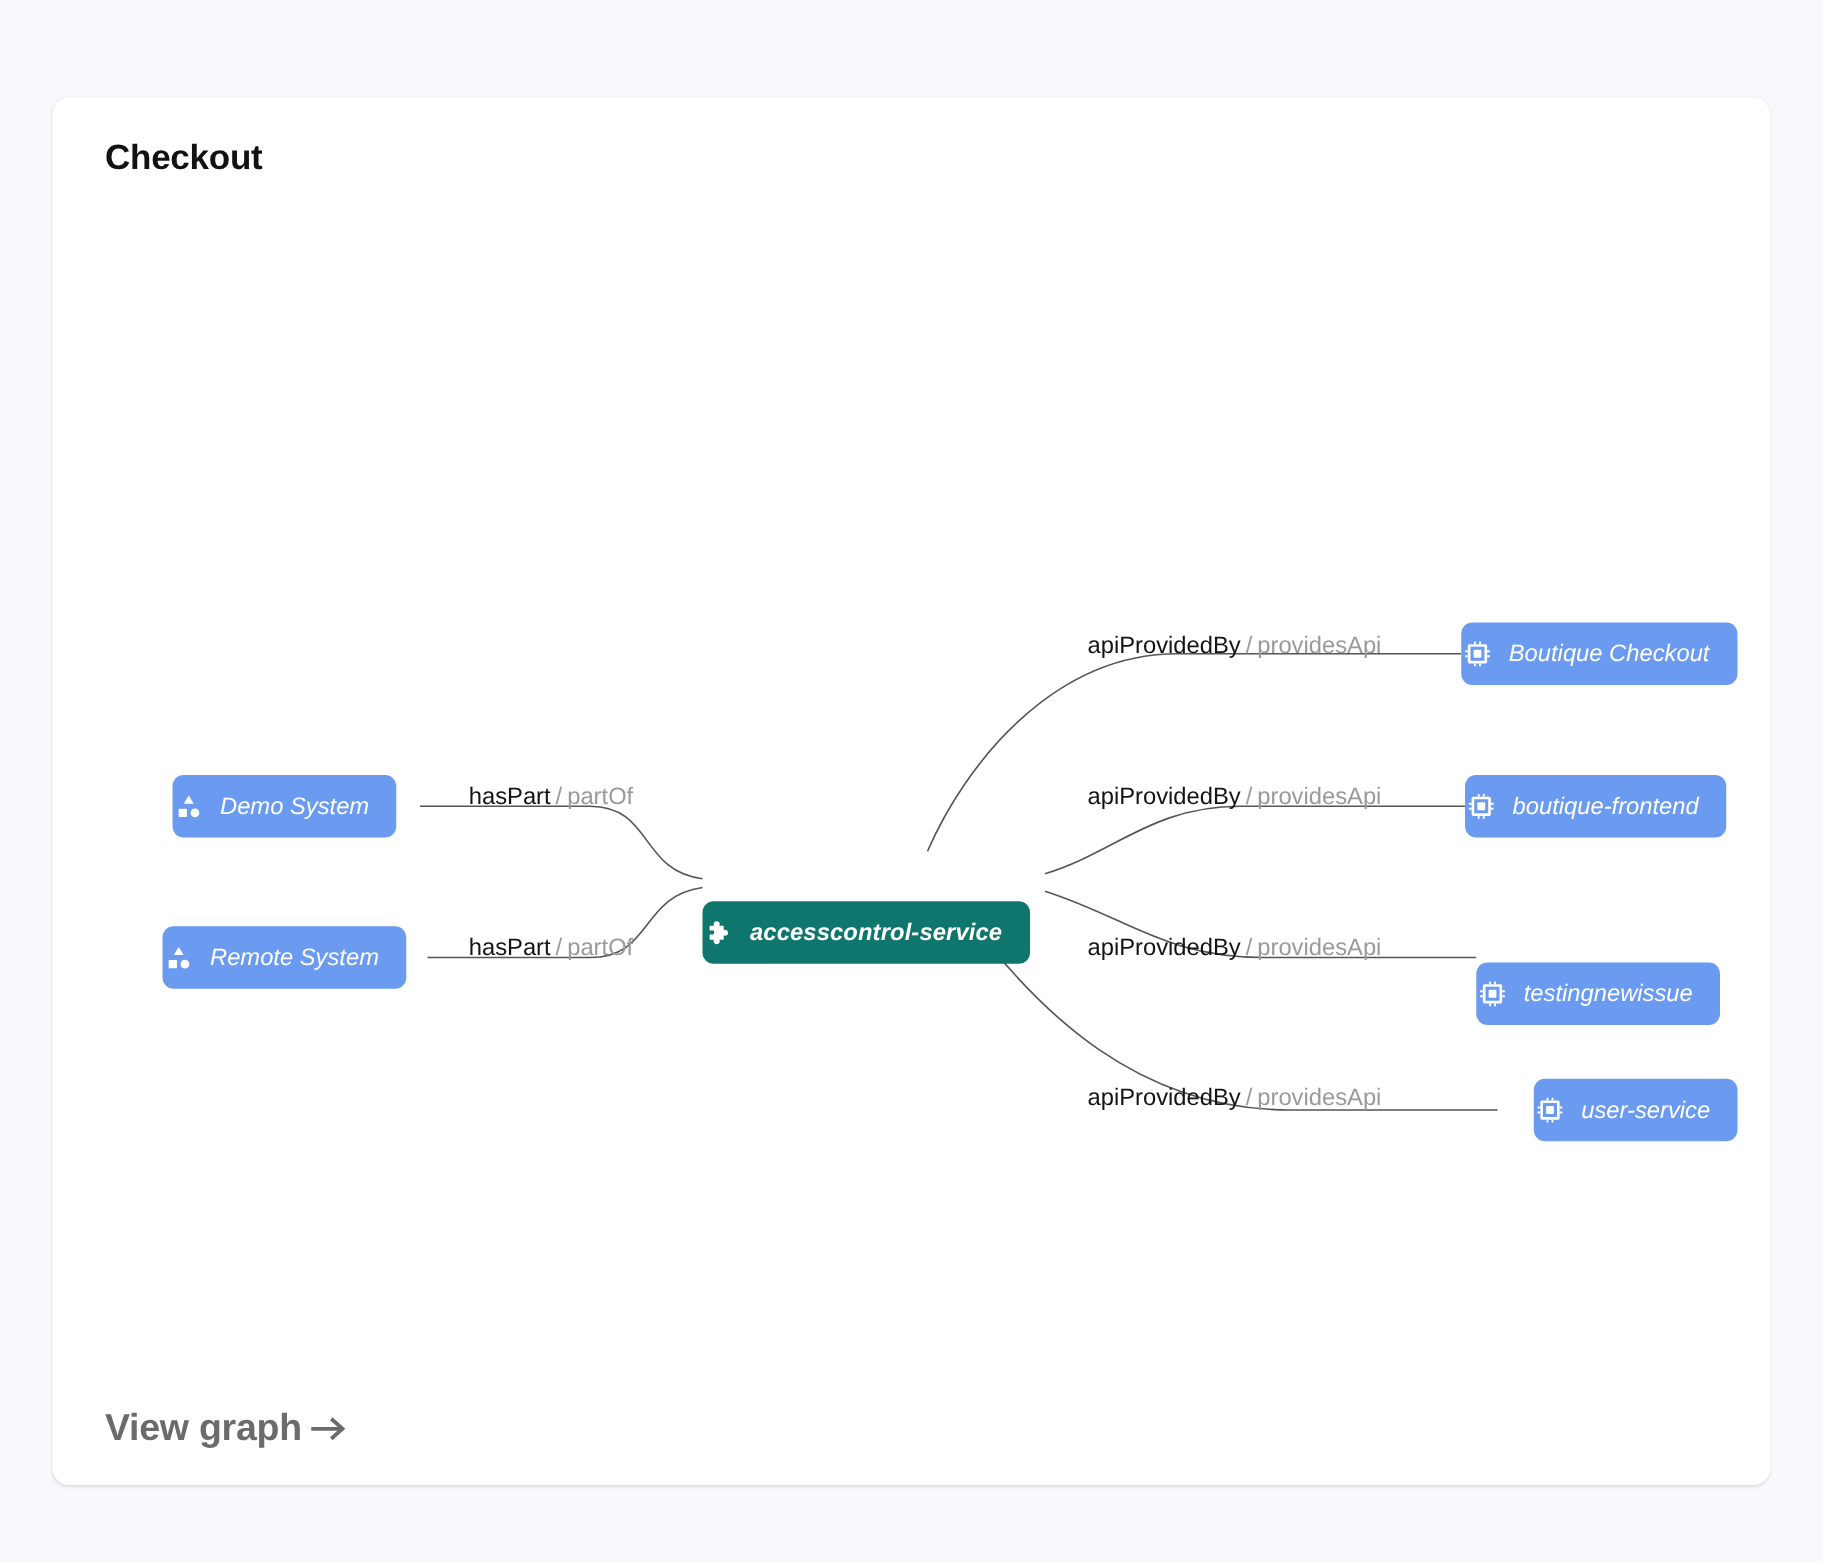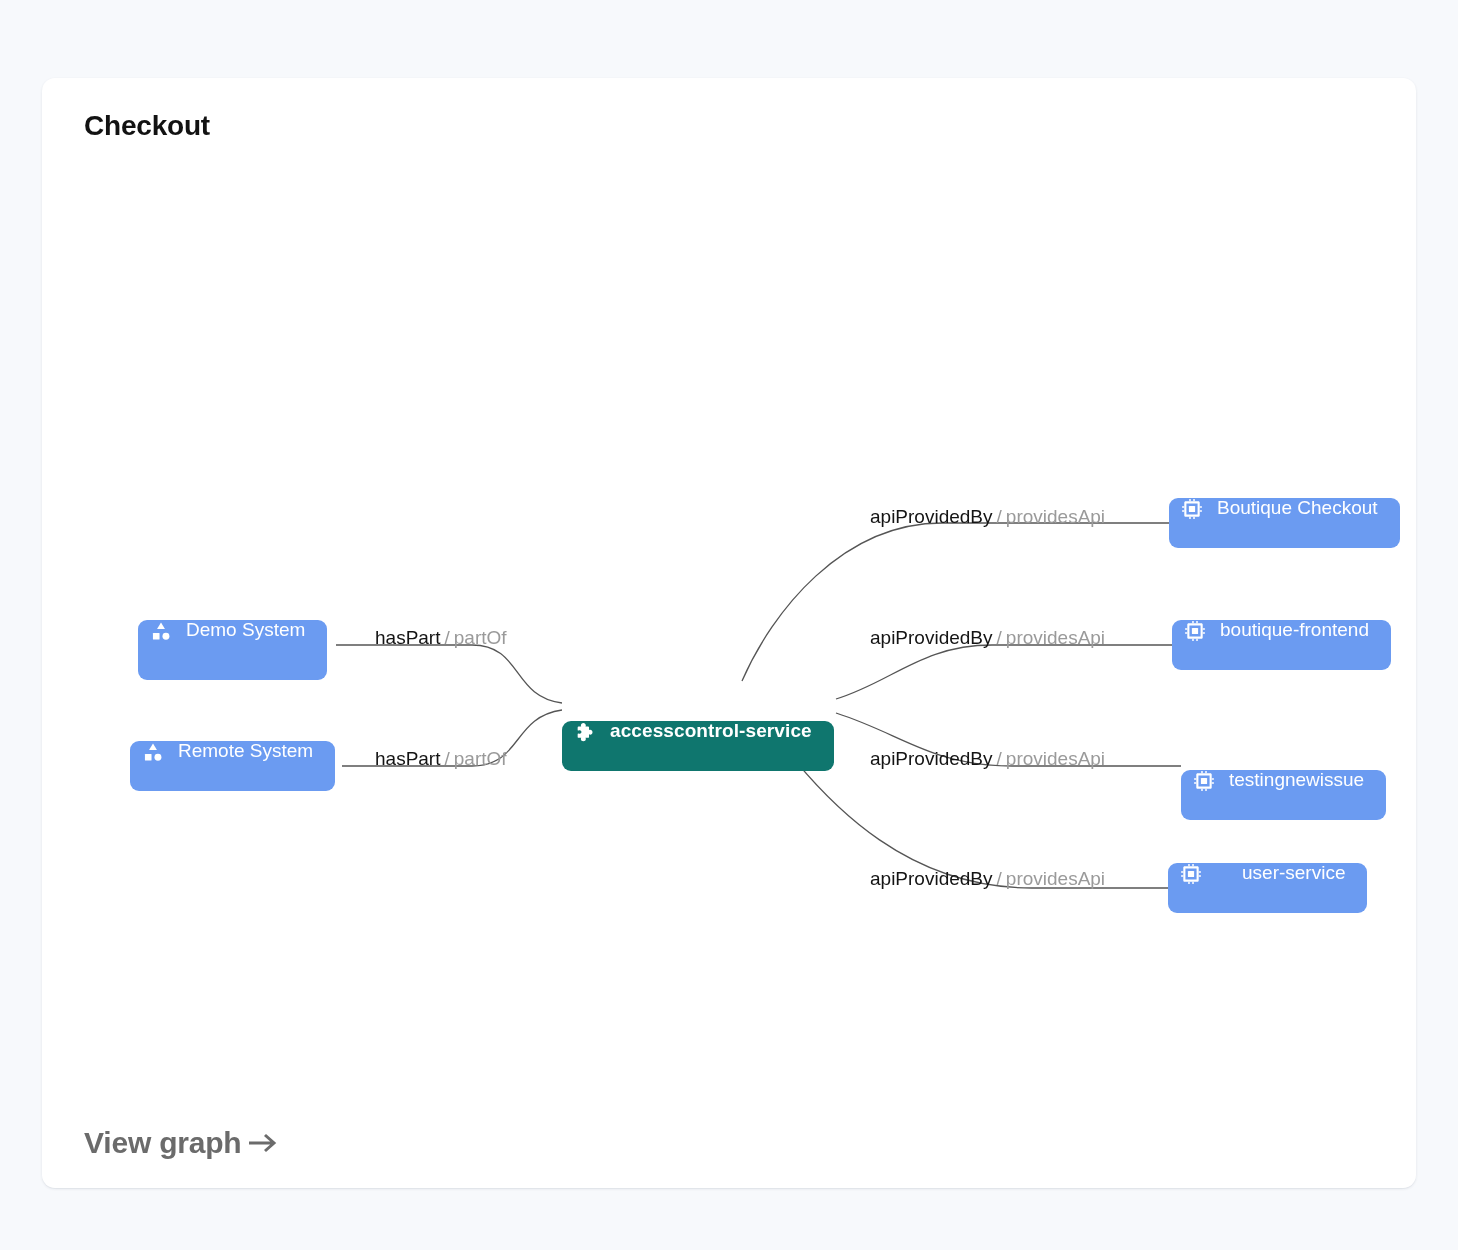--- a/index.html
+++ b/index.html
@@ -60,27 +60,29 @@
   .edge-path {
     fill: none;
     stroke: #555555;
     stroke-width: 1.3;
   }
 
   
   .node {
     position: absolute;
     display: flex;
+    align-items: center;
     border-radius: 9px;
     box-sizing: border-box;
     white-space: nowrap;
     height: 50px;
-    padding: 0 22px 0 12px;
+    padding: 0 22px 0 2px;
     color: #ffffff;
     font-size: 19px;
+    font-style: italic;
   }
   .node .node-icon {
     display: inline-flex;
     align-items: center;
     justify-content: center;
     width: 22px;
     height: 22px;
     margin-right: 14px;
     flex: 0 0 auto;
   }
@@ -147,21 +149,21 @@
       </svg>
       <div id="labels-layer">
           <div class="edge-label" style="left: 333px; top: 476px;"><span class="rel-fwd">hasPart</span><span class="rel-sep">/</span><span class="rel-rev">partOf</span></div>
           <div class="edge-label" style="left: 333px; top: 597px;"><span class="rel-fwd">hasPart</span><span class="rel-sep">/</span><span class="rel-rev">partOf</span></div>
           <div class="edge-label" style="left: 828px; top: 355px;"><span class="rel-fwd">apiProvidedBy</span><span class="rel-sep">/</span><span class="rel-rev">providesApi</span></div>
           <div class="edge-label" style="left: 828px; top: 476px;"><span class="rel-fwd">apiProvidedBy</span><span class="rel-sep">/</span><span class="rel-rev">providesApi</span></div>
           <div class="edge-label" style="left: 828px; top: 597px;"><span class="rel-fwd">apiProvidedBy</span><span class="rel-sep">/</span><span class="rel-rev">providesApi</span></div>
           <div class="edge-label" style="left: 828px; top: 717px;"><span class="rel-fwd">apiProvidedBy</span><span class="rel-sep">/</span><span class="rel-rev">providesApi</span></div>
         </div>
       <div id="nodes-layer">
-          <div class="node kind-system" style="left: 96px; top: 468px; height: 60px;">
+          <div class="node kind-system" style="left: 96px; top: 468px; height: 50px;">
             <span class="node-icon">
               <svg width="22" height="22" viewBox="0 0 24 24" aria-hidden="true">
                 <path fill="#ffffff" d="M12 2.6 16.3 9.9H7.7z"></path>
                 <rect fill="#ffffff" x="3.2" y="14.2" width="7.2" height="7.2" rx="0.6"></rect>
                 <circle fill="#ffffff" cx="17.4" cy="17.8" r="3.8"></circle>
               </svg>
             </span>
             <span class="node-label">Demo System</span>
           </div>
           <div class="node kind-system" style="left: 88px; top: 589px; height: 50px;">
@@ -197,21 +199,21 @@
           <div class="node kind-component" style="left: 1139px; top: 618px; height: 50px;">
             <span class="node-icon">
               <svg width="22" height="22" viewBox="0 0 24 24" aria-hidden="true">
                 <path fill="#ffffff" d="M9 1.2h1.6v2.4H9zM13.4 1.2H15v2.4h-1.6zM9 20.4h1.6v2.4H9zM13.4 20.4H15v2.4h-1.6zM1.2 9h2.4v1.6H1.2zM1.2 13.4h2.4V15H1.2zM20.4 9h2.4v1.6h-2.4zM20.4 13.4h2.4V15h-2.4z"></path>
                 <path fill="#ffffff" d="M5 3.6h14c.77 0 1.4.63 1.4 1.4v14c0 .77-.63 1.4-1.4 1.4H5c-.77 0-1.4-.63-1.4-1.4V5c0-.77.63-1.4 1.4-1.4zm.9 2.3v12.2h12.2V5.9z"></path>
                 <rect fill="#ffffff" x="8.6" y="8.6" width="6.8" height="6.8" rx="0.8"></rect>
               </svg>
             </span>
             <span class="node-label">testingnewissue</span>
           </div>
-          <div class="node kind-component" style="left: 1126px; top: 711px; height: 50px; gap: 26px;">
+          <div class="node kind-component" style="left: 1185px; top: 711px; height: 50px;">
             <span class="node-icon">
               <svg width="22" height="22" viewBox="0 0 24 24" aria-hidden="true">
                 <path fill="#ffffff" d="M9 1.2h1.6v2.4H9zM13.4 1.2H15v2.4h-1.6zM9 20.4h1.6v2.4H9zM13.4 20.4H15v2.4h-1.6zM1.2 9h2.4v1.6H1.2zM1.2 13.4h2.4V15H1.2zM20.4 9h2.4v1.6h-2.4zM20.4 13.4h2.4V15h-2.4z"></path>
                 <path fill="#ffffff" d="M5 3.6h14c.77 0 1.4.63 1.4 1.4v14c0 .77-.63 1.4-1.4 1.4H5c-.77 0-1.4-.63-1.4-1.4V5c0-.77.63-1.4 1.4-1.4zm.9 2.3v12.2h12.2V5.9z"></path>
                 <rect fill="#ffffff" x="8.6" y="8.6" width="6.8" height="6.8" rx="0.8"></rect>
               </svg>
             </span>
             <span class="node-label">user-service</span>
           </div>
           <div class="node kind-api" style="left: 520px; top: 529px; height: 50px;">

